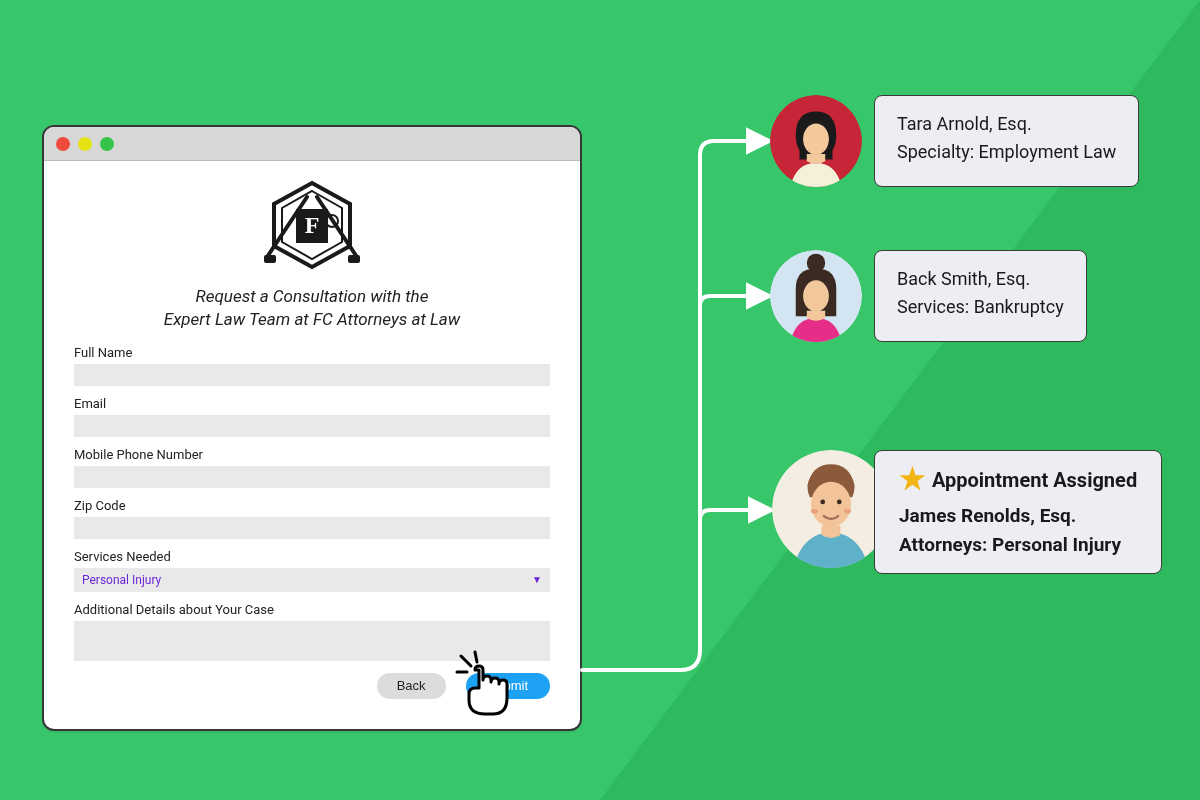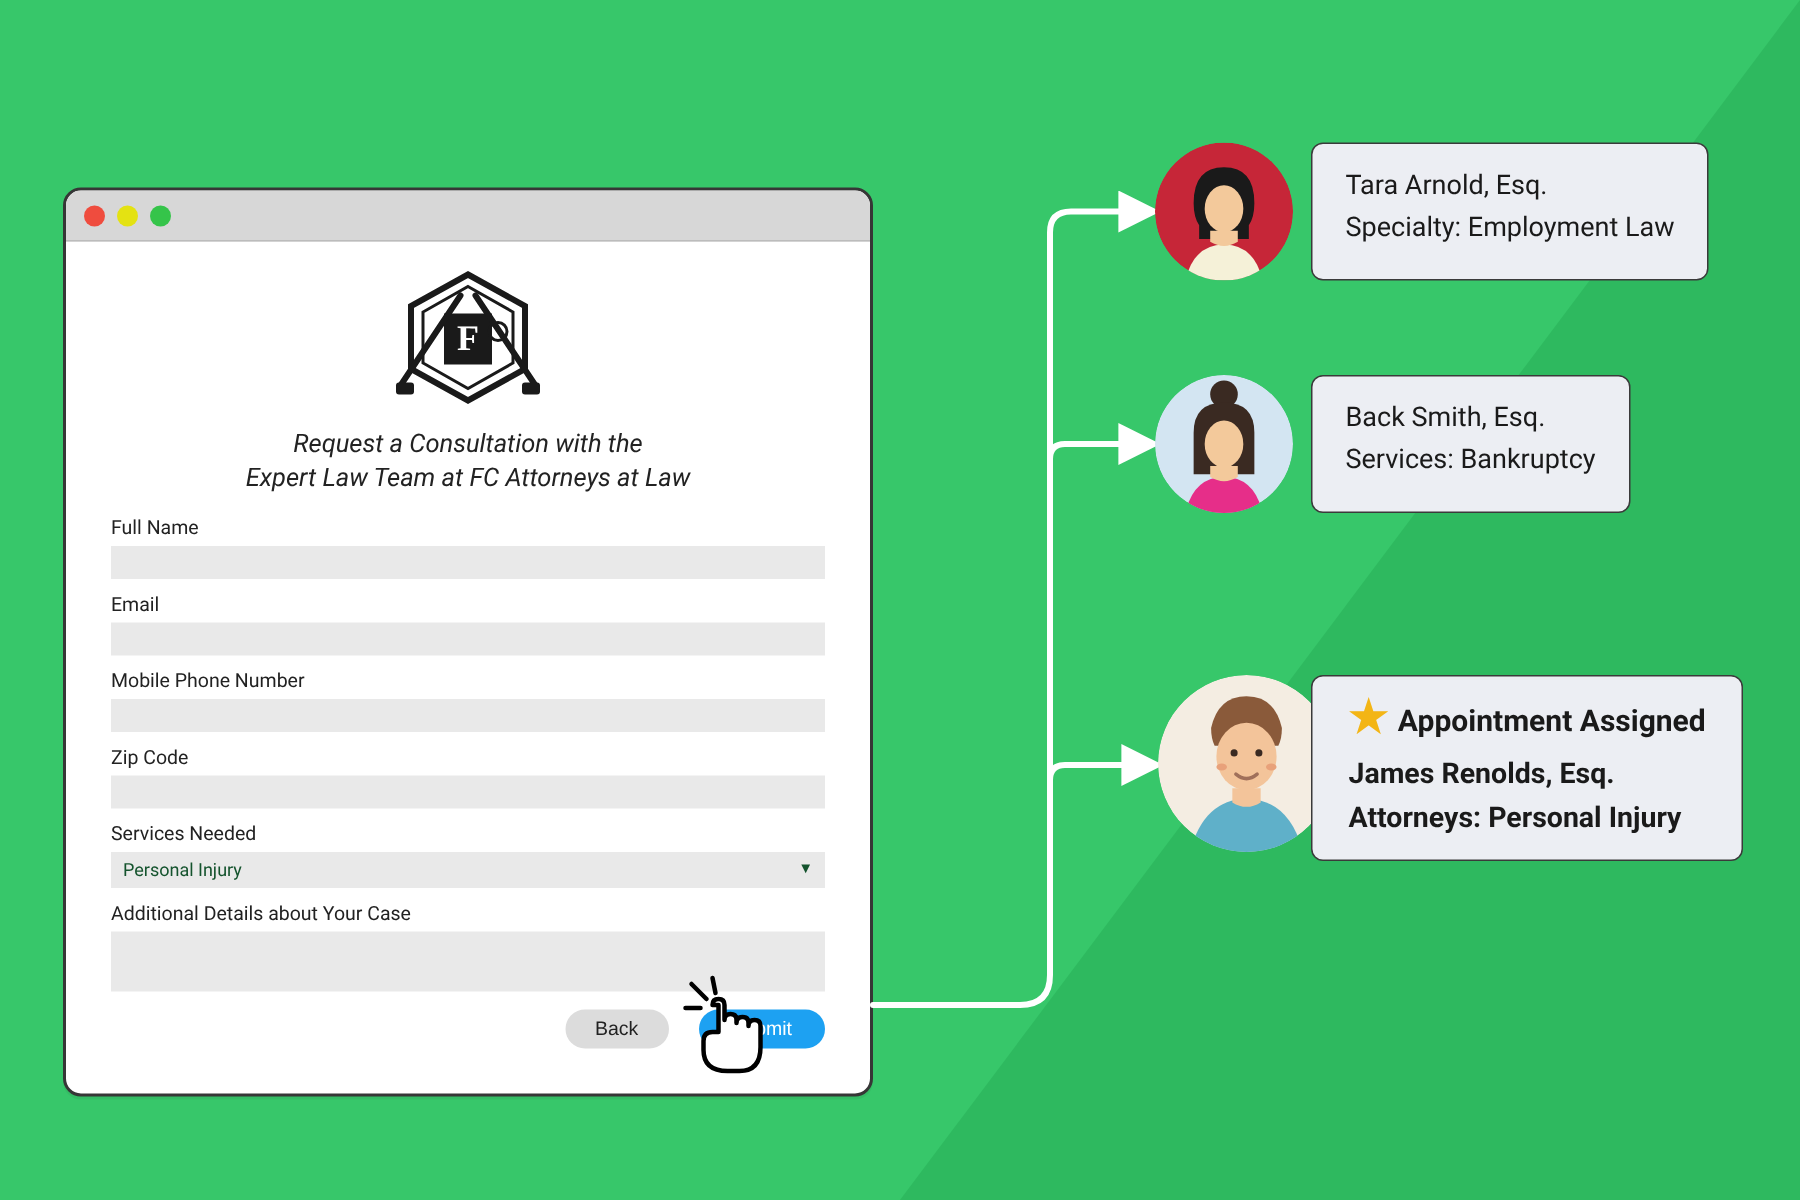--- a/index.html
+++ b/index.html
@@ -79,21 +79,21 @@
   .field-select {
     width: 100%;
     height: 24px;
     background: #e9e9e9;
     border: none;
     font-size: 12px;
     padding: 0 8px;
     display: flex;
     align-items: center;
     justify-content: space-between;
-    color: #14532d;
+    color: #6d28d9;
   }
   .caret {
     font-size: 10px;
   }
   .field-textarea {
     width: 100%;
     height: 40px;
     background: #e9e9e9;
     border: none;
   }

